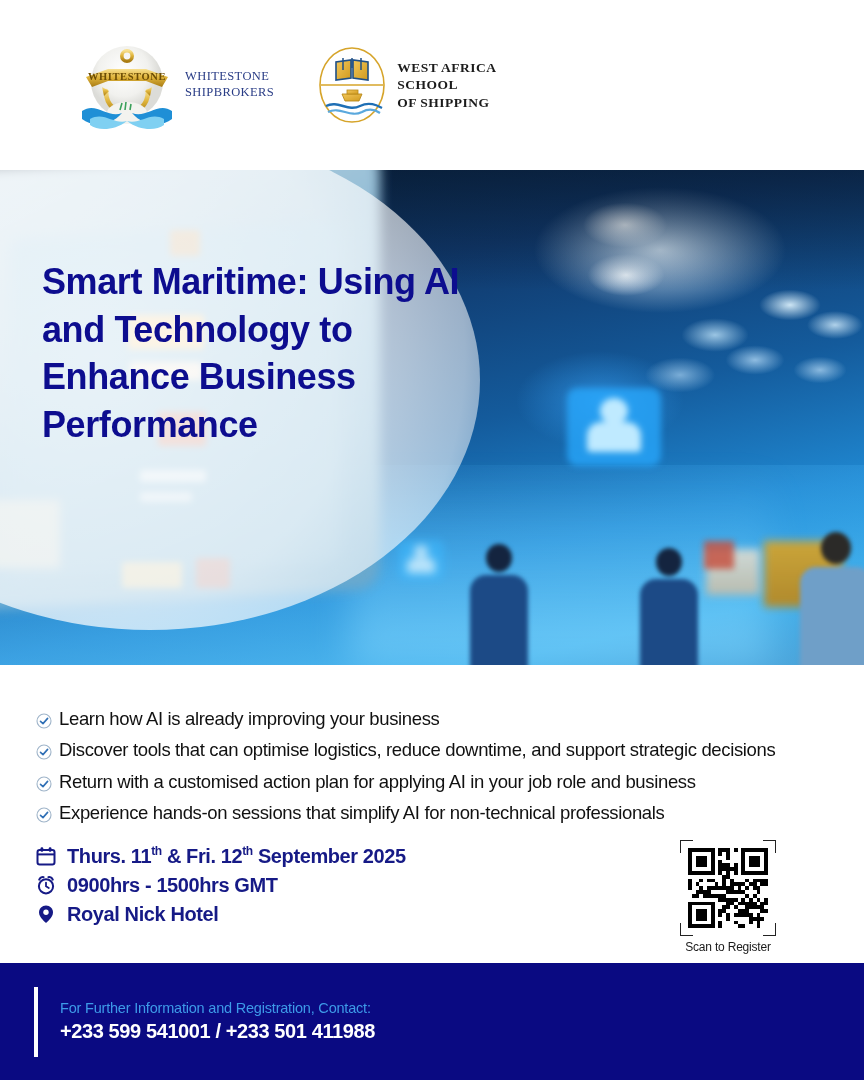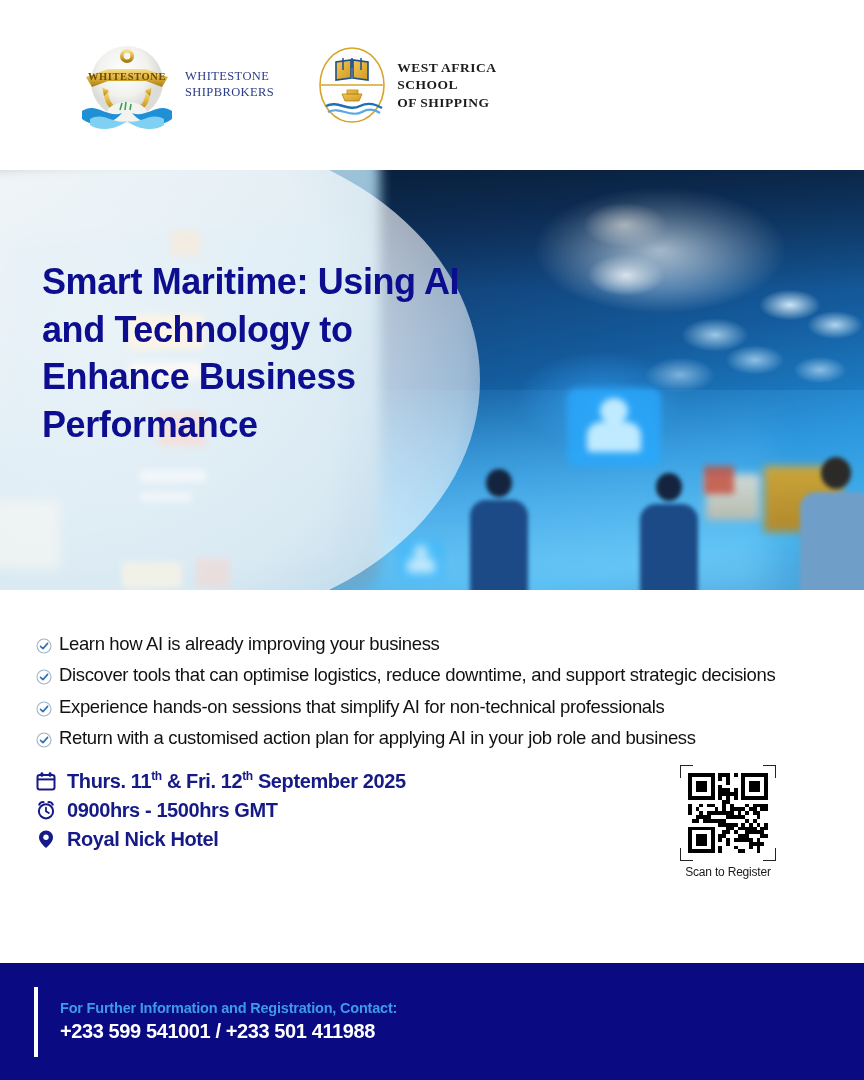--- a/index.html
+++ b/index.html
@@ -30,21 +30,21 @@
   }
   .wass-mark { width:72px; height:78px; position:relative; }
   .wass-text {
     font-family:"Liberation Serif", serif;
     font-size:13.5px; line-height:1.3; color:#1b1b1b;
     font-weight:700; letter-spacing:.5px; white-space:nowrap;
   }
 
   
   .hero {
-    position:relative; width:864px; height:420px; overflow:hidden;
+    position:relative; width:864px; height:495px; overflow:hidden;
     background:#fca5a5;
   }
   .hero-photo { position:absolute; inset:0; }
   .hero-bg {
     position:absolute; inset:0;
     background:
       radial-gradient(ellipse 180px 90px at 660px 80px, rgba(230,245,255,.85), rgba(230,245,255,0) 70%),
       radial-gradient(ellipse 60px 32px at 625px 55px, rgba(255,255,255,.95), rgba(255,255,255,0) 70%),
       radial-gradient(ellipse 55px 30px at 626px 105px, rgba(255,255,255,.9), rgba(255,255,255,0) 70%),
       radial-gradient(ellipse 44px 22px at 790px 135px, rgba(225,245,255,.9), rgba(225,245,255,0) 70%),
@@ -192,21 +192,21 @@
     display:flex; align-items:center; gap:9px;
     margin-left:190px;
   }
   .follow-label {
     color:#fff; font-weight:800; font-size:20px; letter-spacing:-.3px;
   }
   .soc { display:flex; align-items:center; gap:5px; }
   .soc svg { display:block; }
   .divider { width:4px; height:70px; background:#fff; margin-left:34px; }
   .contact { margin-left:22px; color:#fff; }
-  .c-head { color:#3d9ae8; font-size:14.5px; font-weight:700; letter-spacing:-.2px; }
+  .c-head { color:#3d9ae8; font-size:14.5px; font-weight:400; letter-spacing:-.2px; }
   .c-phone { font-size:20px; font-weight:800; letter-spacing:-.4px; margin-top:4px; }
   .c-mail { font-size:16px; color:#e8e8f6; margin-top:3px; letter-spacing:-.3px; }
 </style>
 </head>
 <body>
 
 <div class="header">
 
   <div class="logo-block">
     <div class="ws-mark">
@@ -361,31 +361,31 @@
         <span>Discover tools that can optimise logistics, reduce downtime, and support strategic decisions</span>
       </div>
 
       <div class="bullet">
         <span class="chk">
           <svg viewBox="0 0 16 16" width="16" height="16">
             <circle cx="8" cy="8" r="7" fill="none" stroke="#9fb4c9" stroke-width="1.1"></circle>
             <path d="M4.5 8.3 L7 10.6 L11.6 5.4" fill="none" stroke="#2f6fb5" stroke-width="1.6" stroke-linecap="round" stroke-linejoin="round"></path>
           </svg>
         </span>
-        <span>Experience hands-on sessions that simplify AI for non-technical professionals</span>
+        <span>Return with a customised action plan for applying AI in your job role and business</span>
       </div>
 
       <div class="bullet">
         <span class="chk">
           <svg viewBox="0 0 16 16" width="16" height="16">
             <circle cx="8" cy="8" r="7" fill="none" stroke="#9fb4c9" stroke-width="1.1"></circle>
             <path d="M4.5 8.3 L7 10.6 L11.6 5.4" fill="none" stroke="#2f6fb5" stroke-width="1.6" stroke-linecap="round" stroke-linejoin="round"></path>
           </svg>
         </span>
-        <span>Return with a customised action plan for applying AI in your job role and business</span>
+        <span>Experience hands-on sessions that simplify AI for non-technical professionals</span>
       </div>
 
     </div>
   </div>
 
   <div class="details-wrap">
 
     <div class="detail-rows">
 
       <div class="drow">

